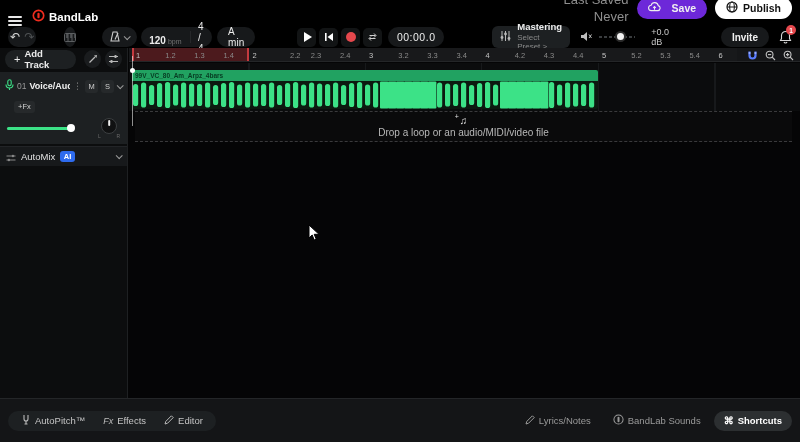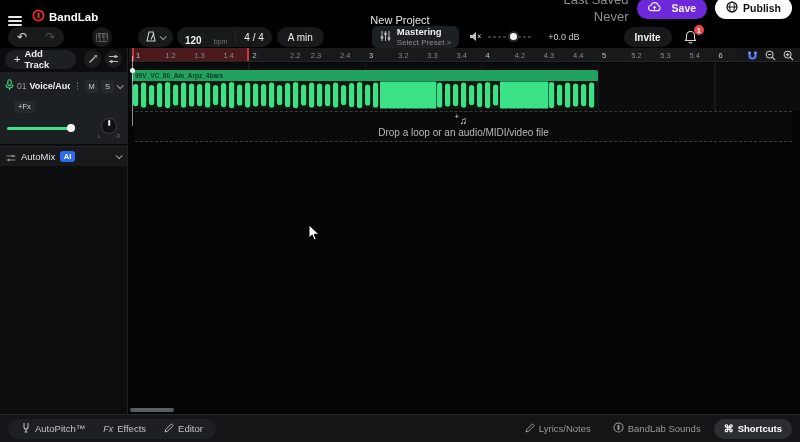--- a/index.html
+++ b/index.html
@@ -20,21 +20,21 @@
 
   
   .toolbar { position:absolute; top:26px; left:0; right:0; height:22px; background:#000; display:flex; align-items:center; padding:0 8px; }
   .pill { background:#17191b; border-radius:10px; height:20px; display:flex; align-items:center; }
   .sq { width:19px; height:19px; border-radius:5px; background:#121415; display:flex; align-items:center; justify-content:center; cursor:pointer; }
   .undo-redo { width:56px; justify-content:space-around; }
   .undo-redo span { font-size:12px; cursor:pointer; line-height:1; }
   .undo-g { color:#d6d6d6; } .redo-g { color:#4f5254; }
   .circle-btn { width:20px; height:20px; border-radius:50%; background:#17191b; display:flex; align-items:center; justify-content:center; cursor:pointer; }
   .bpm-group { margin-left:4px; }
-  .bpm-seg { display:flex; align-items:baseline; gap:12px; padding:0 8px; cursor:pointer;margin-top:6px; }
+  .bpm-seg { display:flex; align-items:baseline; gap:2px; padding:0 8px; cursor:pointer;margin-top:6px; }
   .bpm-val { font-size:10px; font-weight:bold; color:#ececec; }
   .bpm-unit { font-size:7px; color:#737373; }
   .seg-div { width:1px; height:12px; background:#26282a; }
   .sig { font-size:10px; color:#ececec; padding:0 8px; cursor:pointer; }
   .key-pill { margin-left:5px; padding:0 11px; font-size:10px; color:#ececec; cursor:pointer; }
   .transport { display:flex; align-items:center; gap:3px; margin-left:42px; }
   .play-tri { width:0; height:0; border-left:8px solid #fff; border-top:5px solid transparent; border-bottom:5px solid transparent; margin-left:2px; }
   .rec-dot { width:10px; height:10px; border-radius:50%; background:#e5484d; }
   .timer { width:56px; justify-content:center; font-size:10.5px; color:#ececec; letter-spacing:.5px; margin-left:3px; cursor:default; }
   .mastering { margin-left:48px; background:#1d2022; border-radius:6px; height:22px; display:flex; align-items:center; gap:6px; padding:0 8px; cursor:pointer; }
@@ -98,21 +98,21 @@
   .region-wave { display:block; }
   .playhead-dot { position:absolute; left:1px; top:5px; width:5px; height:5px; border-radius:50%; background:#fff; z-index:4; }
   .playhead-line { position:absolute; left:3px; top:8px; width:1px; height:70px; background:rgba(255,255,255,.55); z-index:3; }
   .dropzone { position:absolute; top:63px; left:6px; right:8px; height:31px; border-top:1px dashed #3a3a3c; border-bottom:1px dashed #3a3a3c; background:#0a0a0b; display:flex; flex-direction:column; align-items:center; justify-content:center; gap:1px; }
   .drop-note { position:relative; font-size:10px; color:#e0e0e0; line-height:1; }
   .drop-plus { position:absolute; left:-5px; top:-3px; font-size:7px; color:#e0e0e0; }
   .drop-text { font-size:10px; color:#b8b8b8; }
   .hscroll { position:absolute; left:1px; bottom:4px; width:44px; height:4px; border-radius:2px; background:#5a5e61; cursor:pointer; }
 
   
-  .bottombar { position:absolute; left:0; right:0; bottom:0; height:28px; background:#141517; border-top:1px solid #242628; display:flex; align-items:center; padding:0 8px; }
+  .bottombar { position:absolute; left:0; right:0; bottom:0; height:44px; background:#141517; border-top:1px solid #242628; display:flex; align-items:center; padding:0 8px; }
   .bb-group { display:flex; align-items:center; background:#1d2022; border-radius:12px; height:20px; padding:0 4px; }
   .bb-item { display:flex; align-items:center; gap:4px; padding:0 9px; font-size:9.5px; color:#c4c4c4; cursor:pointer; }
   .bb-right { margin-left:auto; display:flex; align-items:center; gap:4px;justify-content:space-between; }
   .bb-flat { display:flex; align-items:center; gap:4px; padding:0 9px; font-size:9.5px; color:#9a9a9a; cursor:pointer; }
   .bb-shortcuts { display:flex; align-items:center; gap:4px; background:#2c2f31; border-radius:12px; height:20px; padding:0 10px; font-size:9.5px; font-weight:bold; color:#fff; cursor:pointer; }
   .cmd-glyph { font-size:10px; }
   .fx-italic { font-style:italic; font-size:9px; color:#bdbdbd; }
 
   .cursor { position:absolute; left:308px; top:224px; z-index:50; pointer-events:none; }
 </style>
@@ -129,21 +129,20 @@
       </div>
     <div class="logo">
       <span>
         <svg width="13" height="13" viewBox="0 0 14 14">
             <circle cx="7" cy="7" r="5.6" fill="none" stroke="#f12c1e" stroke-width="1.8"></circle>
             <rect x="5.8" y="4" width="2.4" height="6" rx="1.2" fill="#f12c1e"></rect>
           </svg>
       </span>
       <span class="logo-name">BandLab</span>
     </div>
-    <div class="proj-title">New Project</div>
     <div class="header-right">
       <div class="lastsaved">
         <div>Last Saved</div>
         <div>Never</div>
       </div>
       <div class="btn-save">
         <span>
           <svg width="13" height="10" viewBox="0 0 14 11">
               <path d="M3.5 9.5h7a2.8 2.8 0 0 0 .6-5.5A4 4 0 0 0 3.3 3.6 2.6 2.6 0 0 0 3.5 9.5z" fill="none" stroke="#eee" stroke-width="1.2"></path>
               <path d="M7 8.5V5.2M5.6 6.4 7 5l1.4 1.4" stroke="#eee" stroke-width="1.2" fill="none"></path>
@@ -188,20 +187,41 @@
     <div class="pill bpm-group">
       <div class="bpm-seg">
         <span class="bpm-val">120</span>
         <span class="bpm-unit">bpm</span>
       </div>
       <div class="seg-div"></div>
       <div class="sig">4 / 4</div>
     </div>
     <div class="pill key-pill">A min</div>
 
+    <div class="transport">
+      <div class="sq">
+          <div class="play-tri"></div>
+        </div>
+      <div class="sq">
+        <svg width="10" height="10" viewBox="0 0 10 10">
+            <rect x="1" y="1" width="1.6" height="8" fill="#fff"></rect>
+            <path d="M9 1 3.5 5 9 9z" fill="#fff"></path>
+          </svg>
+      </div>
+      <div class="sq">
+          <div class="rec-dot"></div>
+        </div>
+      <div class="sq">
+        <svg width="11" height="10" viewBox="0 0 11 10">
+            <path d="M2.5 3.5h6M8.5 6.5h-6" stroke="#cfcfcf" fill="none"></path>
+            <path d="M7 1.5l2 2-2 2M4 4.5l-2 2 2 2" stroke="#cfcfcf" fill="none"></path>
+          </svg>
+      </div>
+      <div class="pill timer">00:00.0</div>
+    </div>
 
     <div class="mastering">
       <span>
         <svg width="11" height="12" viewBox="0 0 11 12">
             <path d="M2 1v10M5.5 1v10M9 1v10" stroke="#b8b8b8"></path>
             <circle cx="2" cy="7.5" r="1.4" fill="#b8b8b8"></circle>
             <circle cx="5.5" cy="4" r="1.4" fill="#b8b8b8"></circle>
             <circle cx="9" cy="8.5" r="1.4" fill="#b8b8b8"></circle>
           </svg>
       </span>

